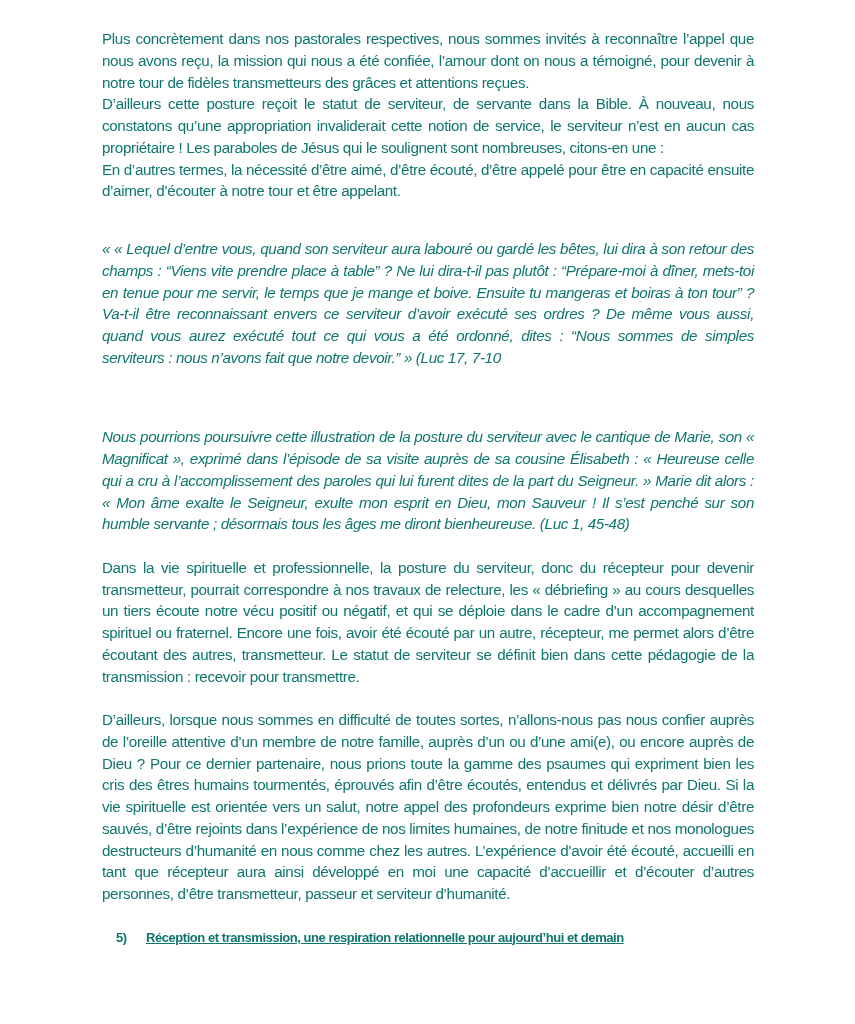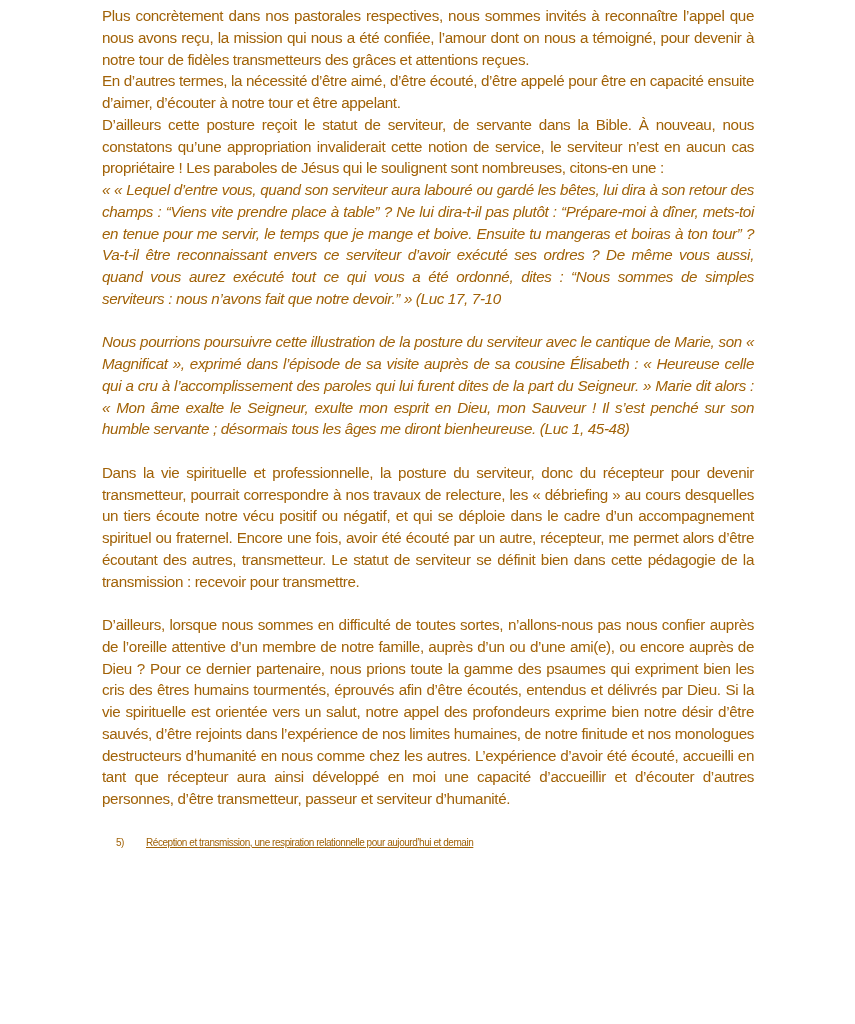--- a/index.html
+++ b/index.html
@@ -1,40 +1,40 @@
 <!DOCTYPE html>
 <html><head>
 <meta charset="utf-8">
 <style>
   html, body { margin: 0; padding: 0; background: #ffffff; }
   body { width: 855px; height: 1024px; overflow: hidden; position: relative; }
   .page {
-    position: absolute; left: 102px; top: 5px; width: 652px;
+    position: absolute; left: 102px; top: 28px; width: 652px;
     font-family: "Liberation Sans", sans-serif;
-    font-size: 15.2px; line-height: 21.75px; color: #a16207;
+    font-size: 15.2px; line-height: 21.75px; color: #0f766e;
     letter-spacing: -0.35px;
   }
   p { margin: 0; text-align: justify; }
-  .it { font-style: italic; }
+  .it { font-style: italic; margin-top: 36px; }
   .gap { height: 21.75px; }
   .heading {
-    margin: 0; font-weight: normal; text-decoration: underline;
-    padding-left: 14px; font-size: 10px; letter-spacing: -0.45px;
+    margin: 0; font-weight: bold; text-decoration: underline;
+    padding-left: 14px; font-size: 13px; letter-spacing: -0.45px;
     white-space: nowrap;
   }
   .heading .num { display: inline-block; width: 30px; }
   .indent { text-indent: 14px; }
 </style>
 </head>
 <body>
 
 <div class="page">
   <p>Plus concrètement dans nos pastorales respectives, nous sommes invités à reconnaître l’appel que nous avons reçu, la mission qui nous a été confiée, l’amour dont on nous a témoigné, pour devenir à notre tour de fidèles transmetteurs des grâces et attentions reçues.</p>
+  <p>D’ailleurs cette posture reçoit le statut de serviteur, de servante dans la Bible. À nouveau, nous constatons qu’une appropriation invaliderait cette notion de service, le serviteur n’est en aucun cas propriétaire ! Les paraboles de Jésus qui le soulignent sont nombreuses, citons-en une :</p>
   <p>En d’autres termes, la nécessité d’être aimé, d’être écouté, d’être appelé pour être en capacité ensuite d’aimer, d’écouter à notre tour et être appelant.</p>
-  <p>D’ailleurs cette posture reçoit le statut de serviteur, de servante dans la Bible. À nouveau, nous constatons qu’une appropriation invaliderait cette notion de service, le serviteur n’est en aucun cas propriétaire ! Les paraboles de Jésus qui le soulignent sont nombreuses, citons-en une :</p>
   <p class="it">« « Lequel d’entre vous, quand son serviteur aura labouré ou gardé les bêtes, lui dira à son retour des champs : “Viens vite prendre place à table” ? Ne lui dira-t-il pas plutôt : “Prépare-moi à dîner, mets-toi en tenue pour me servir, le temps que je mange et boive. Ensuite tu mangeras et boiras à ton tour” ? Va-t-il être reconnaissant envers ce serviteur d’avoir exécuté ses ordres ? De même vous aussi, quand vous aurez exécuté tout ce qui vous a été ordonné, dites : “Nous sommes de simples serviteurs : nous n’avons fait que notre devoir.” » (Luc 17, 7-10</p>
   <div class="gap"></div>
   <p class="it">Nous pourrions poursuivre cette illustration de la posture du serviteur avec le cantique de Marie, son « Magnificat », exprimé dans l’épisode de sa visite auprès de sa cousine Élisabeth : « Heureuse celle qui a cru à l’accomplissement des paroles qui lui furent dites de la part du Seigneur. » Marie dit alors : « Mon âme exalte le Seigneur, exulte mon esprit en Dieu, mon Sauveur ! Il s’est penché sur son humble servante ; désormais tous les âges me diront bienheureuse. (Luc 1, 45-48)</p>
   <div class="gap"></div>
   <p>Dans la vie spirituelle et professionnelle, la posture du serviteur, donc du récepteur pour devenir transmetteur, pourrait correspondre à nos travaux de relecture, les « débriefing » au cours desquelles un tiers écoute notre vécu positif ou négatif, et qui se déploie dans le cadre d’un accompagnement spirituel ou fraternel. Encore une fois, avoir été écouté par un autre, récepteur, me permet alors d’être écoutant des autres, transmetteur. Le statut de serviteur se définit bien dans cette pédagogie de la transmission : recevoir pour transmettre.</p>
   <div class="gap"></div>
   <p>D’ailleurs, lorsque nous sommes en difficulté de toutes sortes, n’allons-nous pas nous confier auprès de l’oreille attentive d’un membre de notre famille, auprès d’un ou d’une ami(e), ou encore auprès de Dieu ? Pour ce dernier partenaire, nous prions toute la gamme des psaumes qui expriment bien les cris des êtres humains tourmentés, éprouvés afin d’être écoutés, entendus et délivrés par Dieu. Si la vie spirituelle est orientée vers un salut, notre appel des profondeurs exprime bien notre désir d’être sauvés, d’être rejoints dans l’expérience de nos limites humaines, de notre finitude et nos monologues destructeurs d’humanité en nous comme chez les autres. L’expérience d’avoir été écouté, accueilli en tant que récepteur aura ainsi développé en moi une capacité d’accueillir et d’écouter d’autres personnes, d’être transmetteur, passeur et serviteur d’humanité.</p>
   <div class="gap"></div>
   <div class="heading">
     <span class="num">5)</span><span>Réception et transmission, une respiration relationnelle pour aujourd’hui et demain</span>

